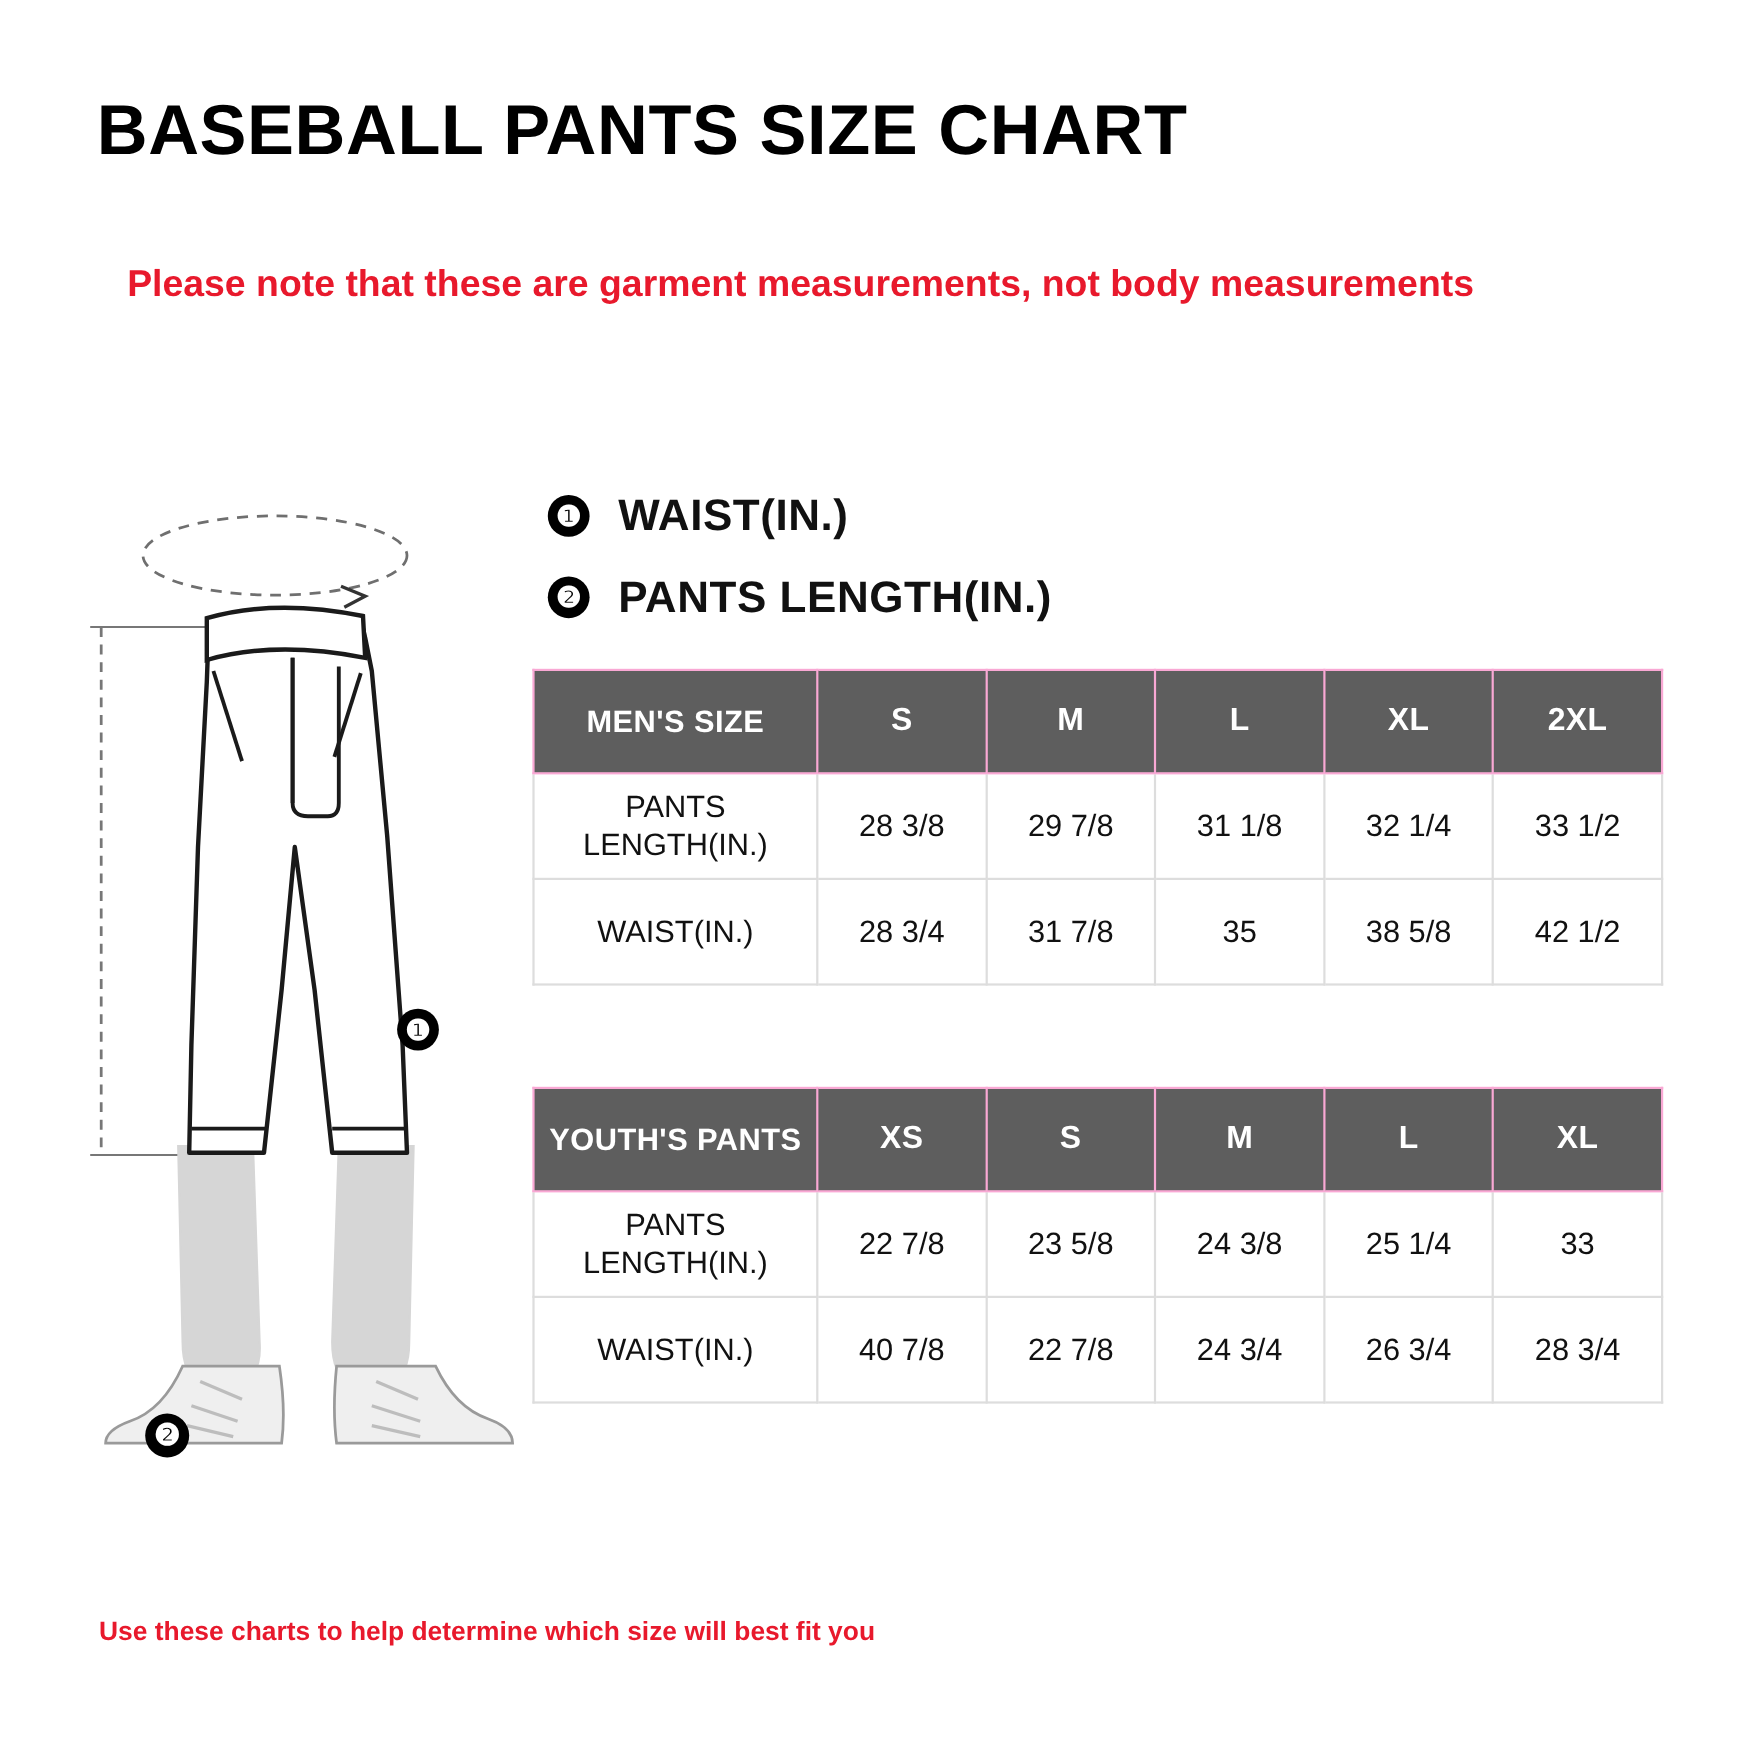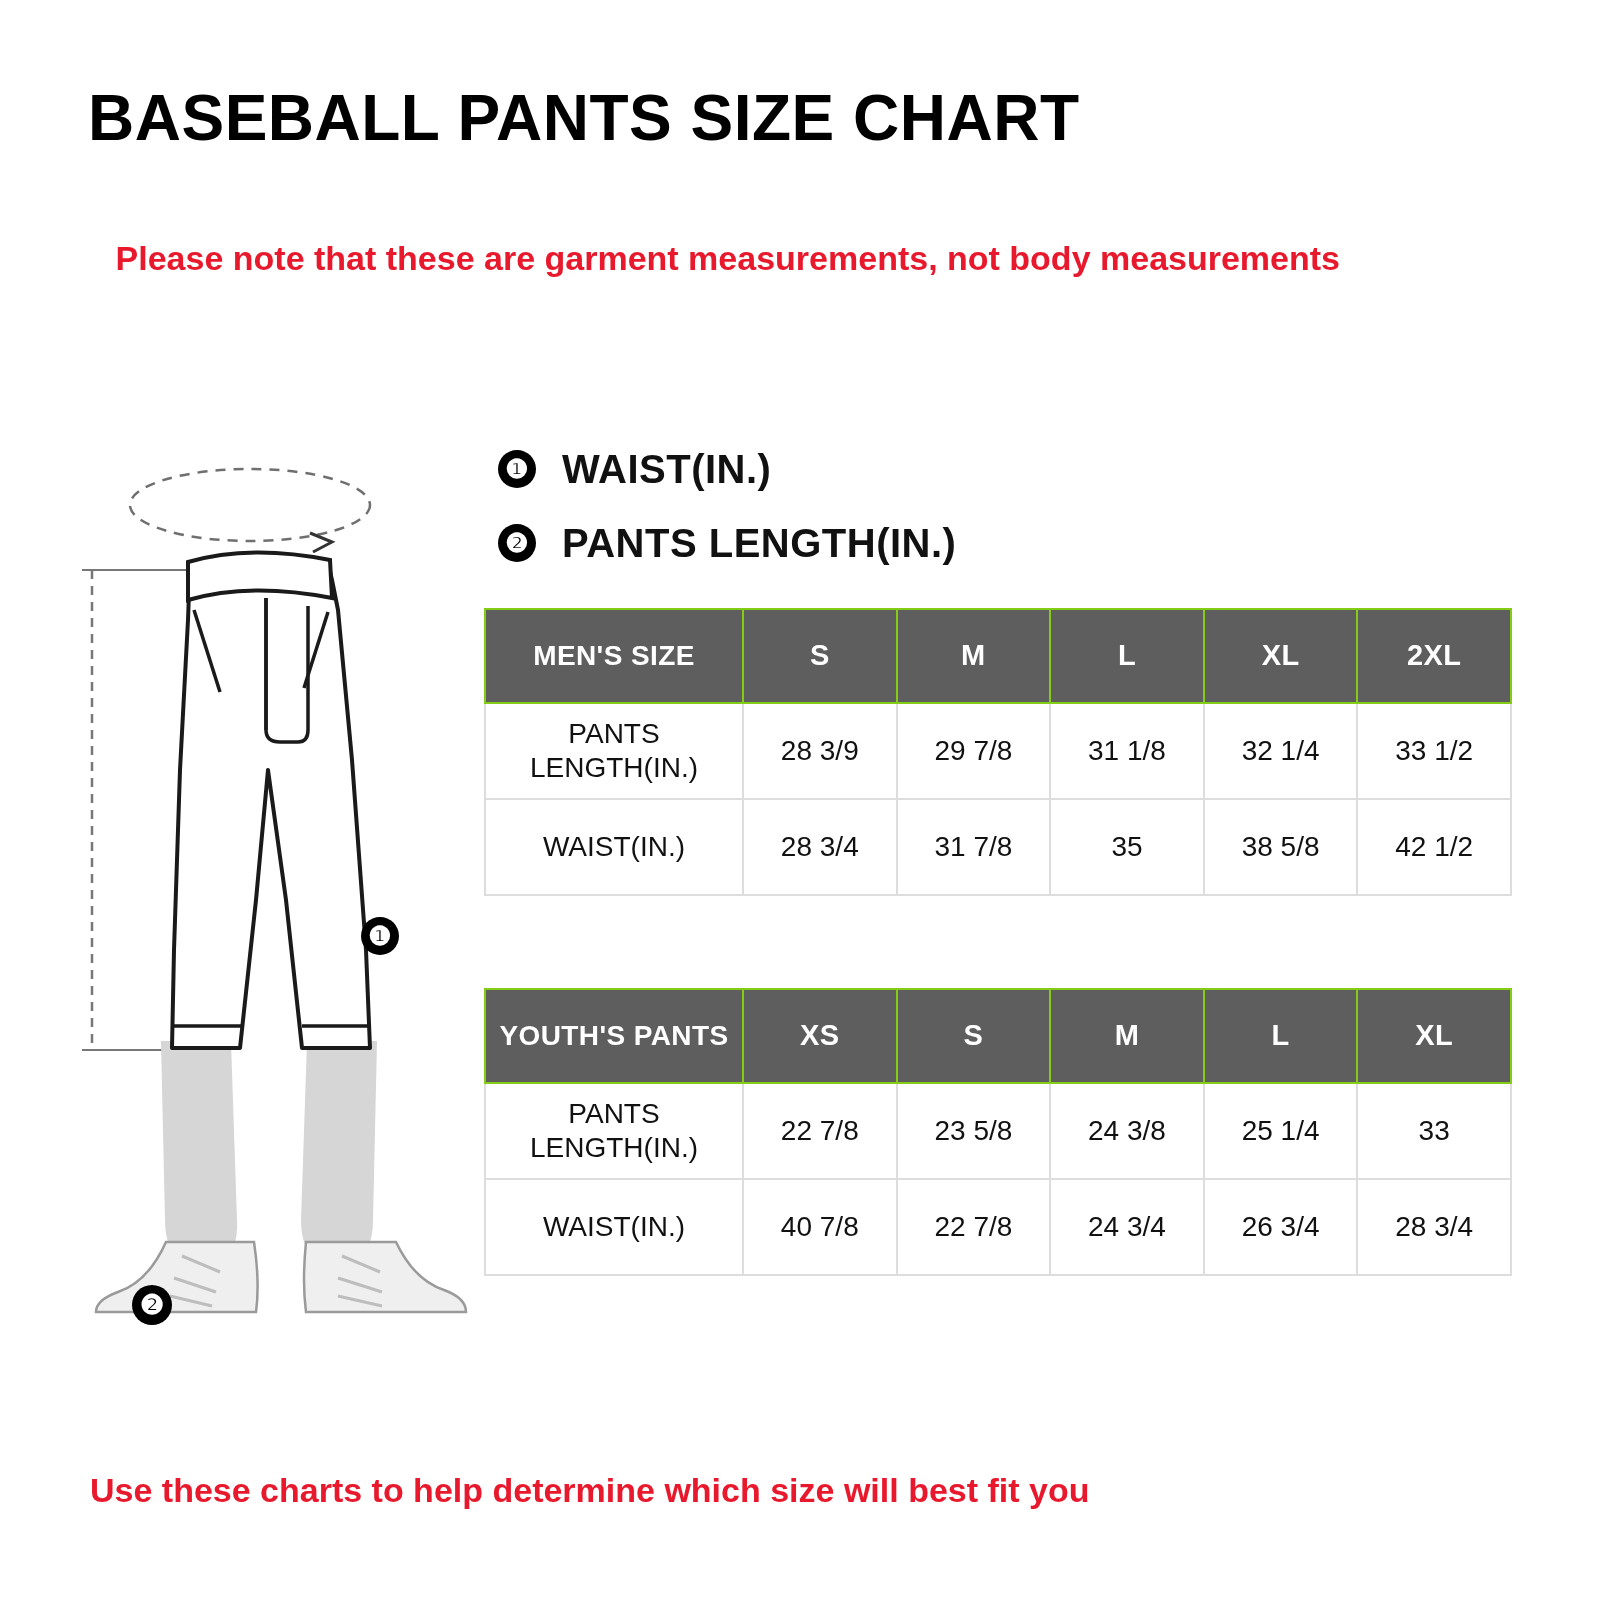--- a/index.html
+++ b/index.html
@@ -44,21 +44,21 @@
     color: #e8192c;
     line-height: 1.35;
     text-align: right;
   }
 
   .footnote {
     position: absolute;
     left: 90px;
     top: 1468px;
     width: 1400px;
-    font-size: 34px;
+    font-size: 24px;
     font-weight: bold;
     color: #e8192c;
     line-height: 1.3;
   }
 
   
   .legend {
     position: absolute;
     left: 498px;
     top: 440px;
@@ -144,21 +144,21 @@
     text-align: center;
     vertical-align: middle;
     font-size: 28px;
     color: #111111;
     padding: 4px 2px;
     line-height: 1.22;
   }
   .tbl thead th {
     background: #5e5e5e;
     color: #ffffff;
-    border: 2px solid #84cc16;
+    border: 2px solid #f9a8d4;
     height: 94px;
     font-size: 29px;
     letter-spacing: 0.4px;
   }
   .tbl thead th.corner {
     font-size: 28px;
   }
   .tbl tbody td {
     height: 96px;
   }
@@ -235,21 +235,21 @@
         <th>S</th>
         <th>M</th>
         <th>L</th>
         <th>XL</th>
         <th>2XL</th>
       </tr>
     </thead>
     <tbody>
       <tr>
         <td class="rowlabel">PANTS LENGTH(IN.)</td>
-        <td>28 3/9</td>
+        <td>28 3/8</td>
         <td>29 7/8</td>
         <td>31 1/8</td>
         <td>32 1/4</td>
         <td>33 1/2</td>
       </tr>
       <tr>
         <td class="rowlabel">WAIST(IN.)</td>
         <td>28 3/4</td>
         <td>31 7/8</td>
         <td>35</td>

